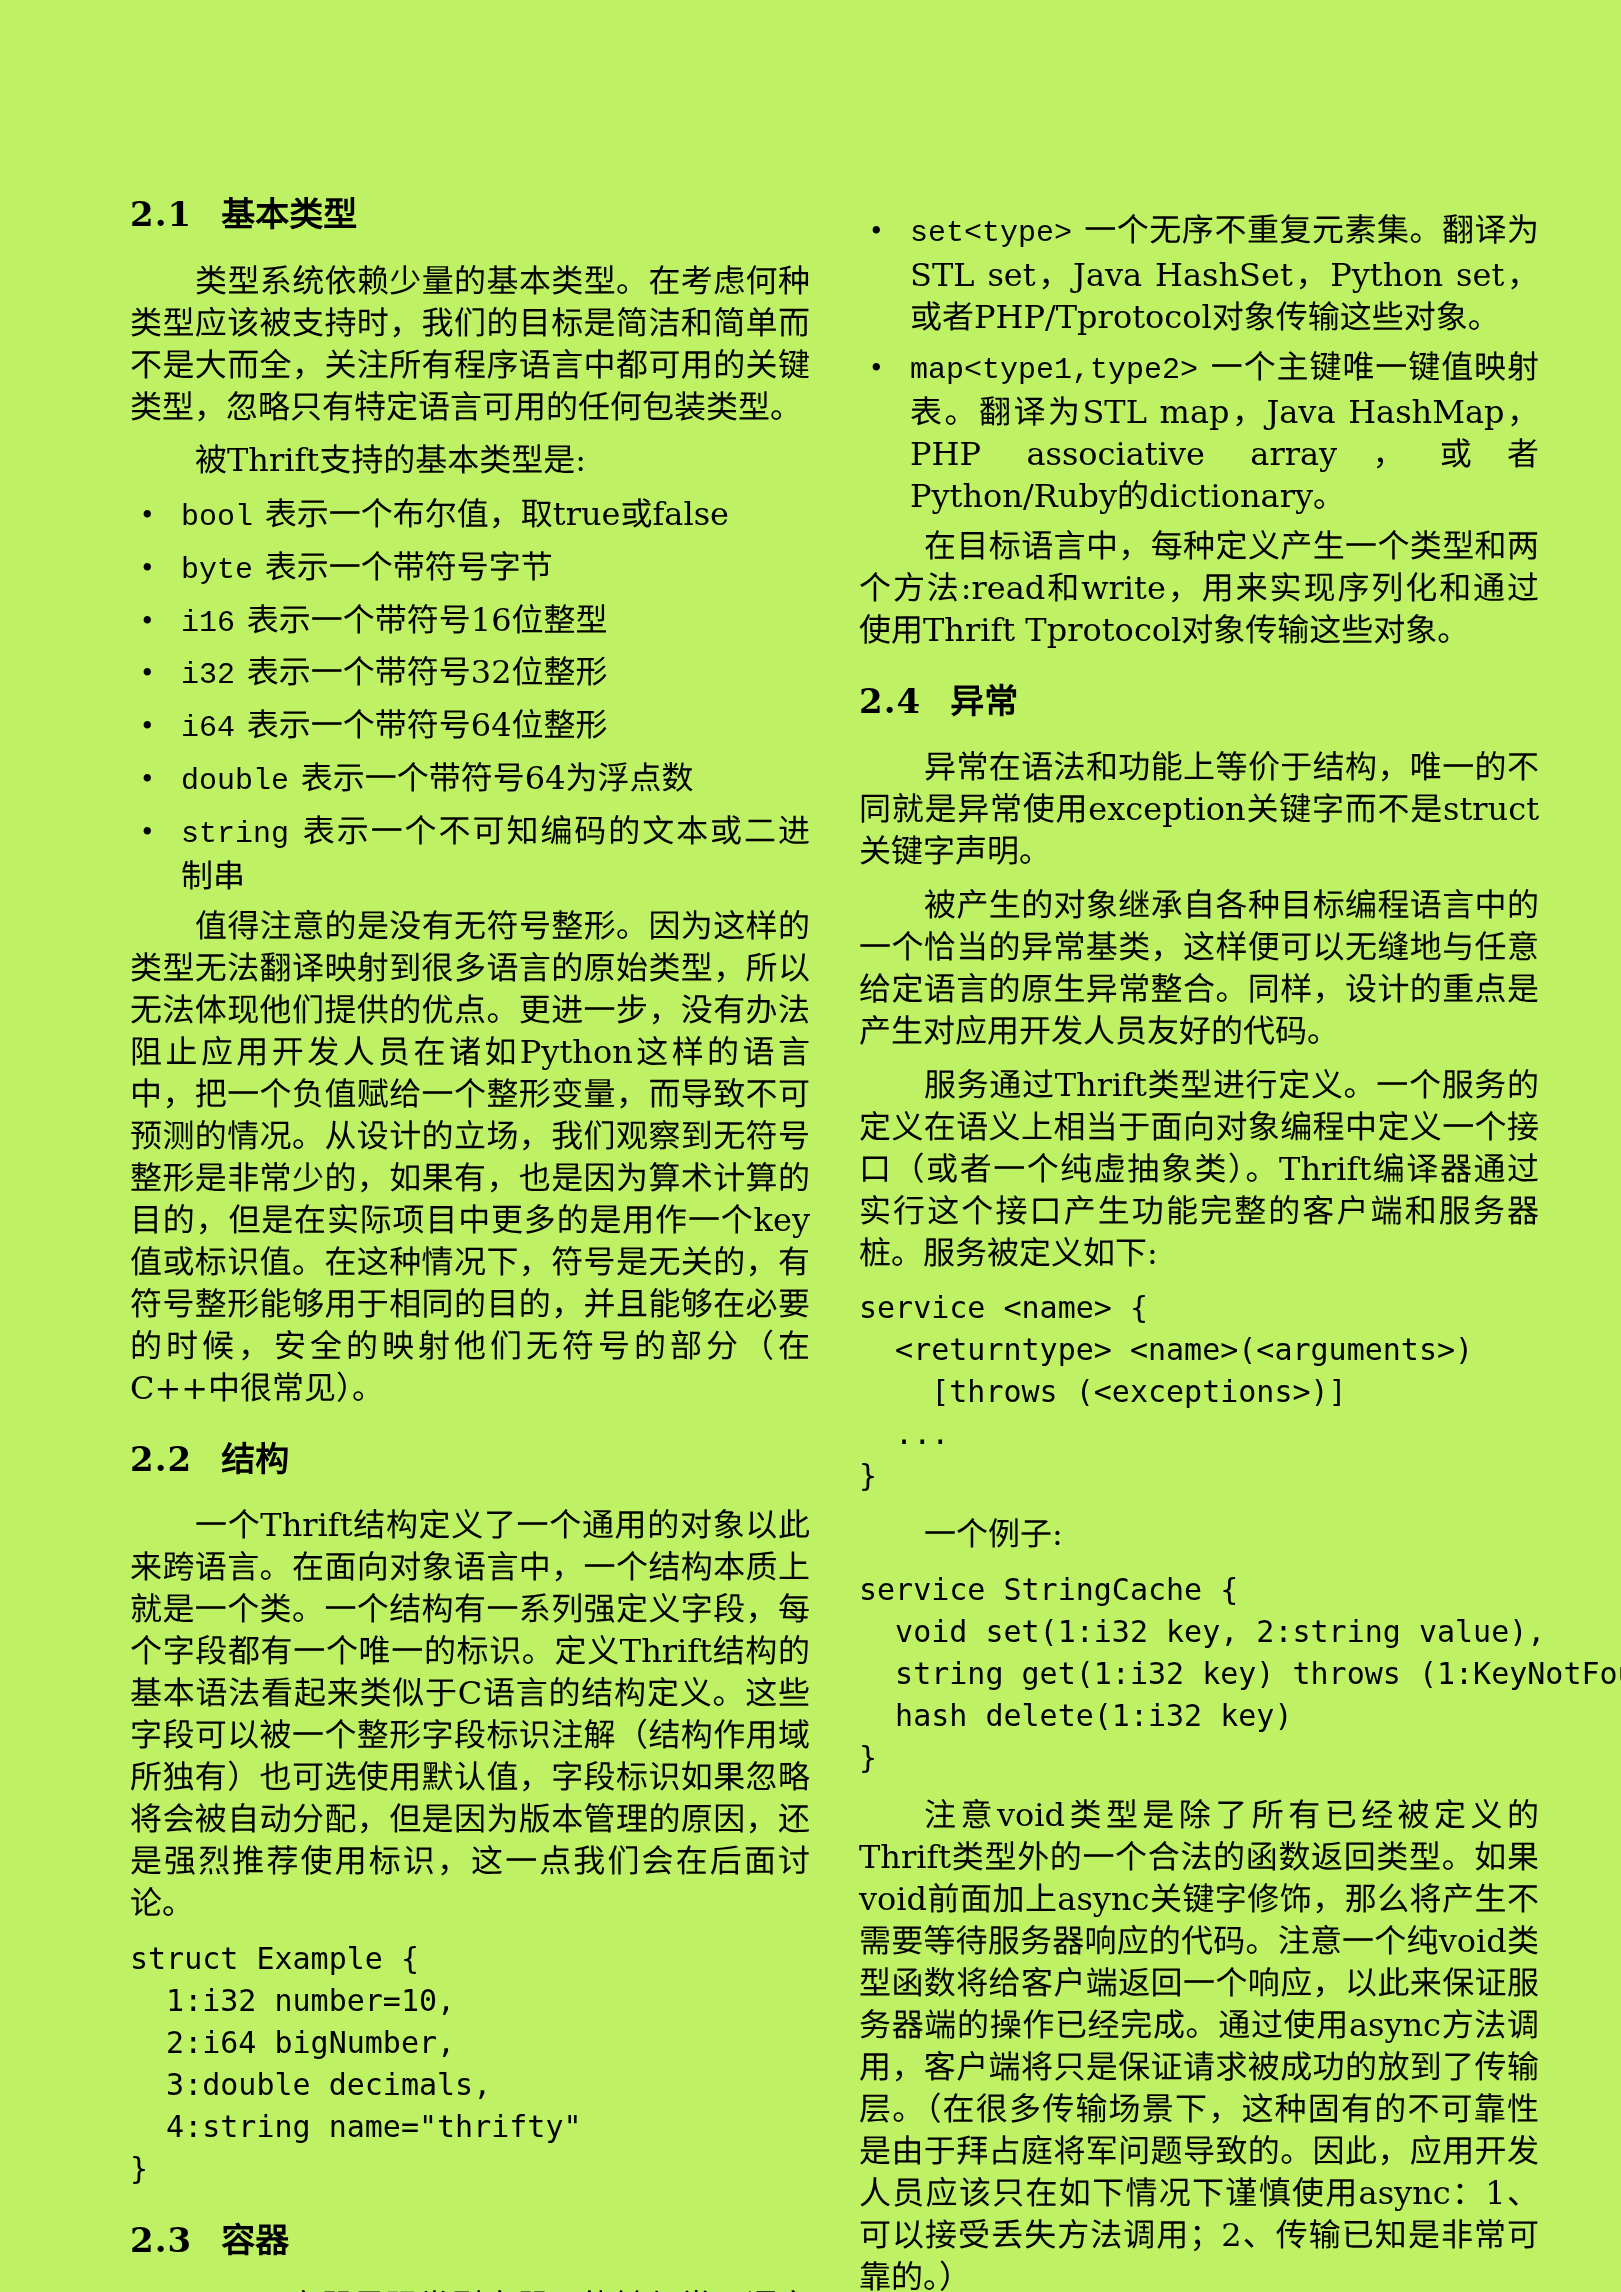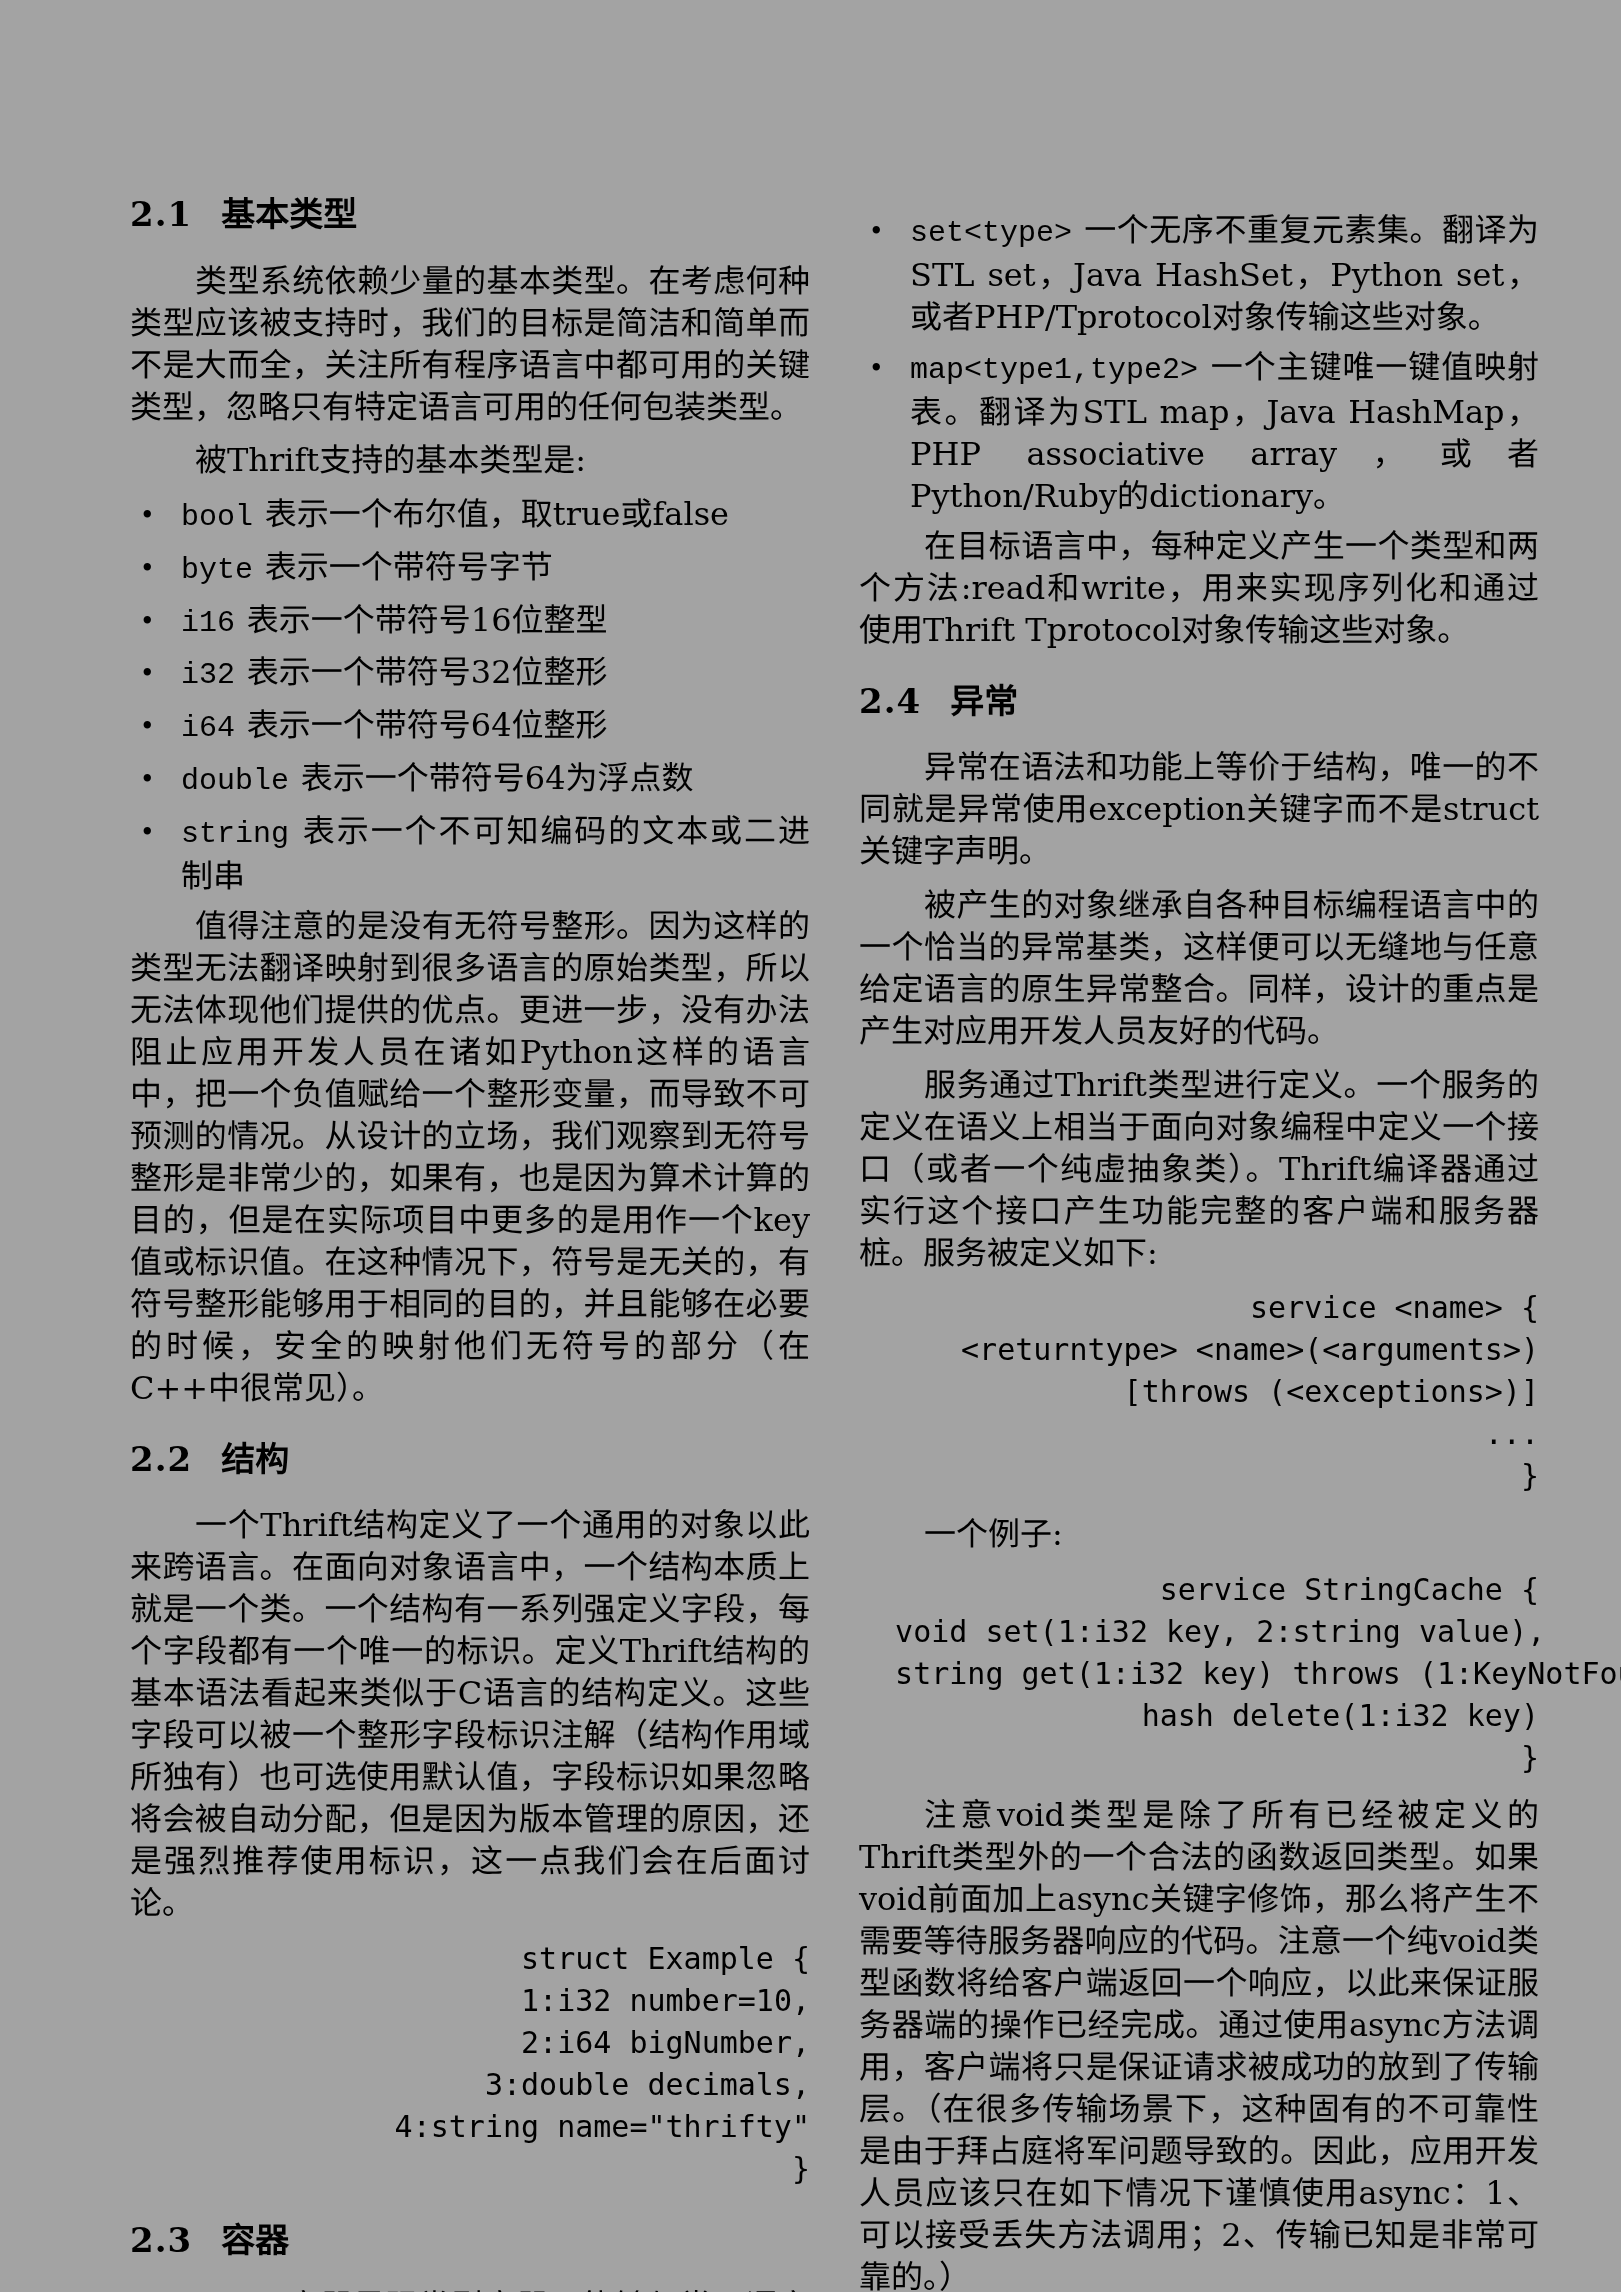--- a/index.html
+++ b/index.html
@@ -1,20 +1,20 @@
 <!DOCTYPE html>
 <html lang="zh-CN"><head>
 <meta charset="utf-8">
 <style>
   html, body { margin: 0; padding: 0; background: #ffffff; }
   .page {
     position: relative;
     width: 1621px;
     height: 2293px;
-    background: #a3a3a3;
+    background: #bef264;
     color: #000000;
     font-family: "DejaVu Serif", "Liberation Serif", serif;
     overflow: hidden;
   }
   .col {
     position: absolute;
     width: 680px;
     font-size: 32px;
     line-height: 42px;
     text-align: justify;
@@ -50,21 +50,21 @@
     font-size: 30px;
     margin-right: 11.8px;
   }
   .code {
     font-family: "DejaVu Sans Mono", "Liberation Mono", monospace;
     font-size: 30px;
     line-height: 42px;
     margin: 13.7px 0 15.7px 0;
     text-align: left;
   }
-  .code .code-line { white-space: pre; text-align: right; }
+  .code .code-line { white-space: pre; }
 </style>
 </head>
 <body>
 
 <div class="page">
 
   <div class="col col-left">
 
     <h2 class="heading"><span class="h-num">2.1</span><span class="h-title">基本类型</span></h2>
 

